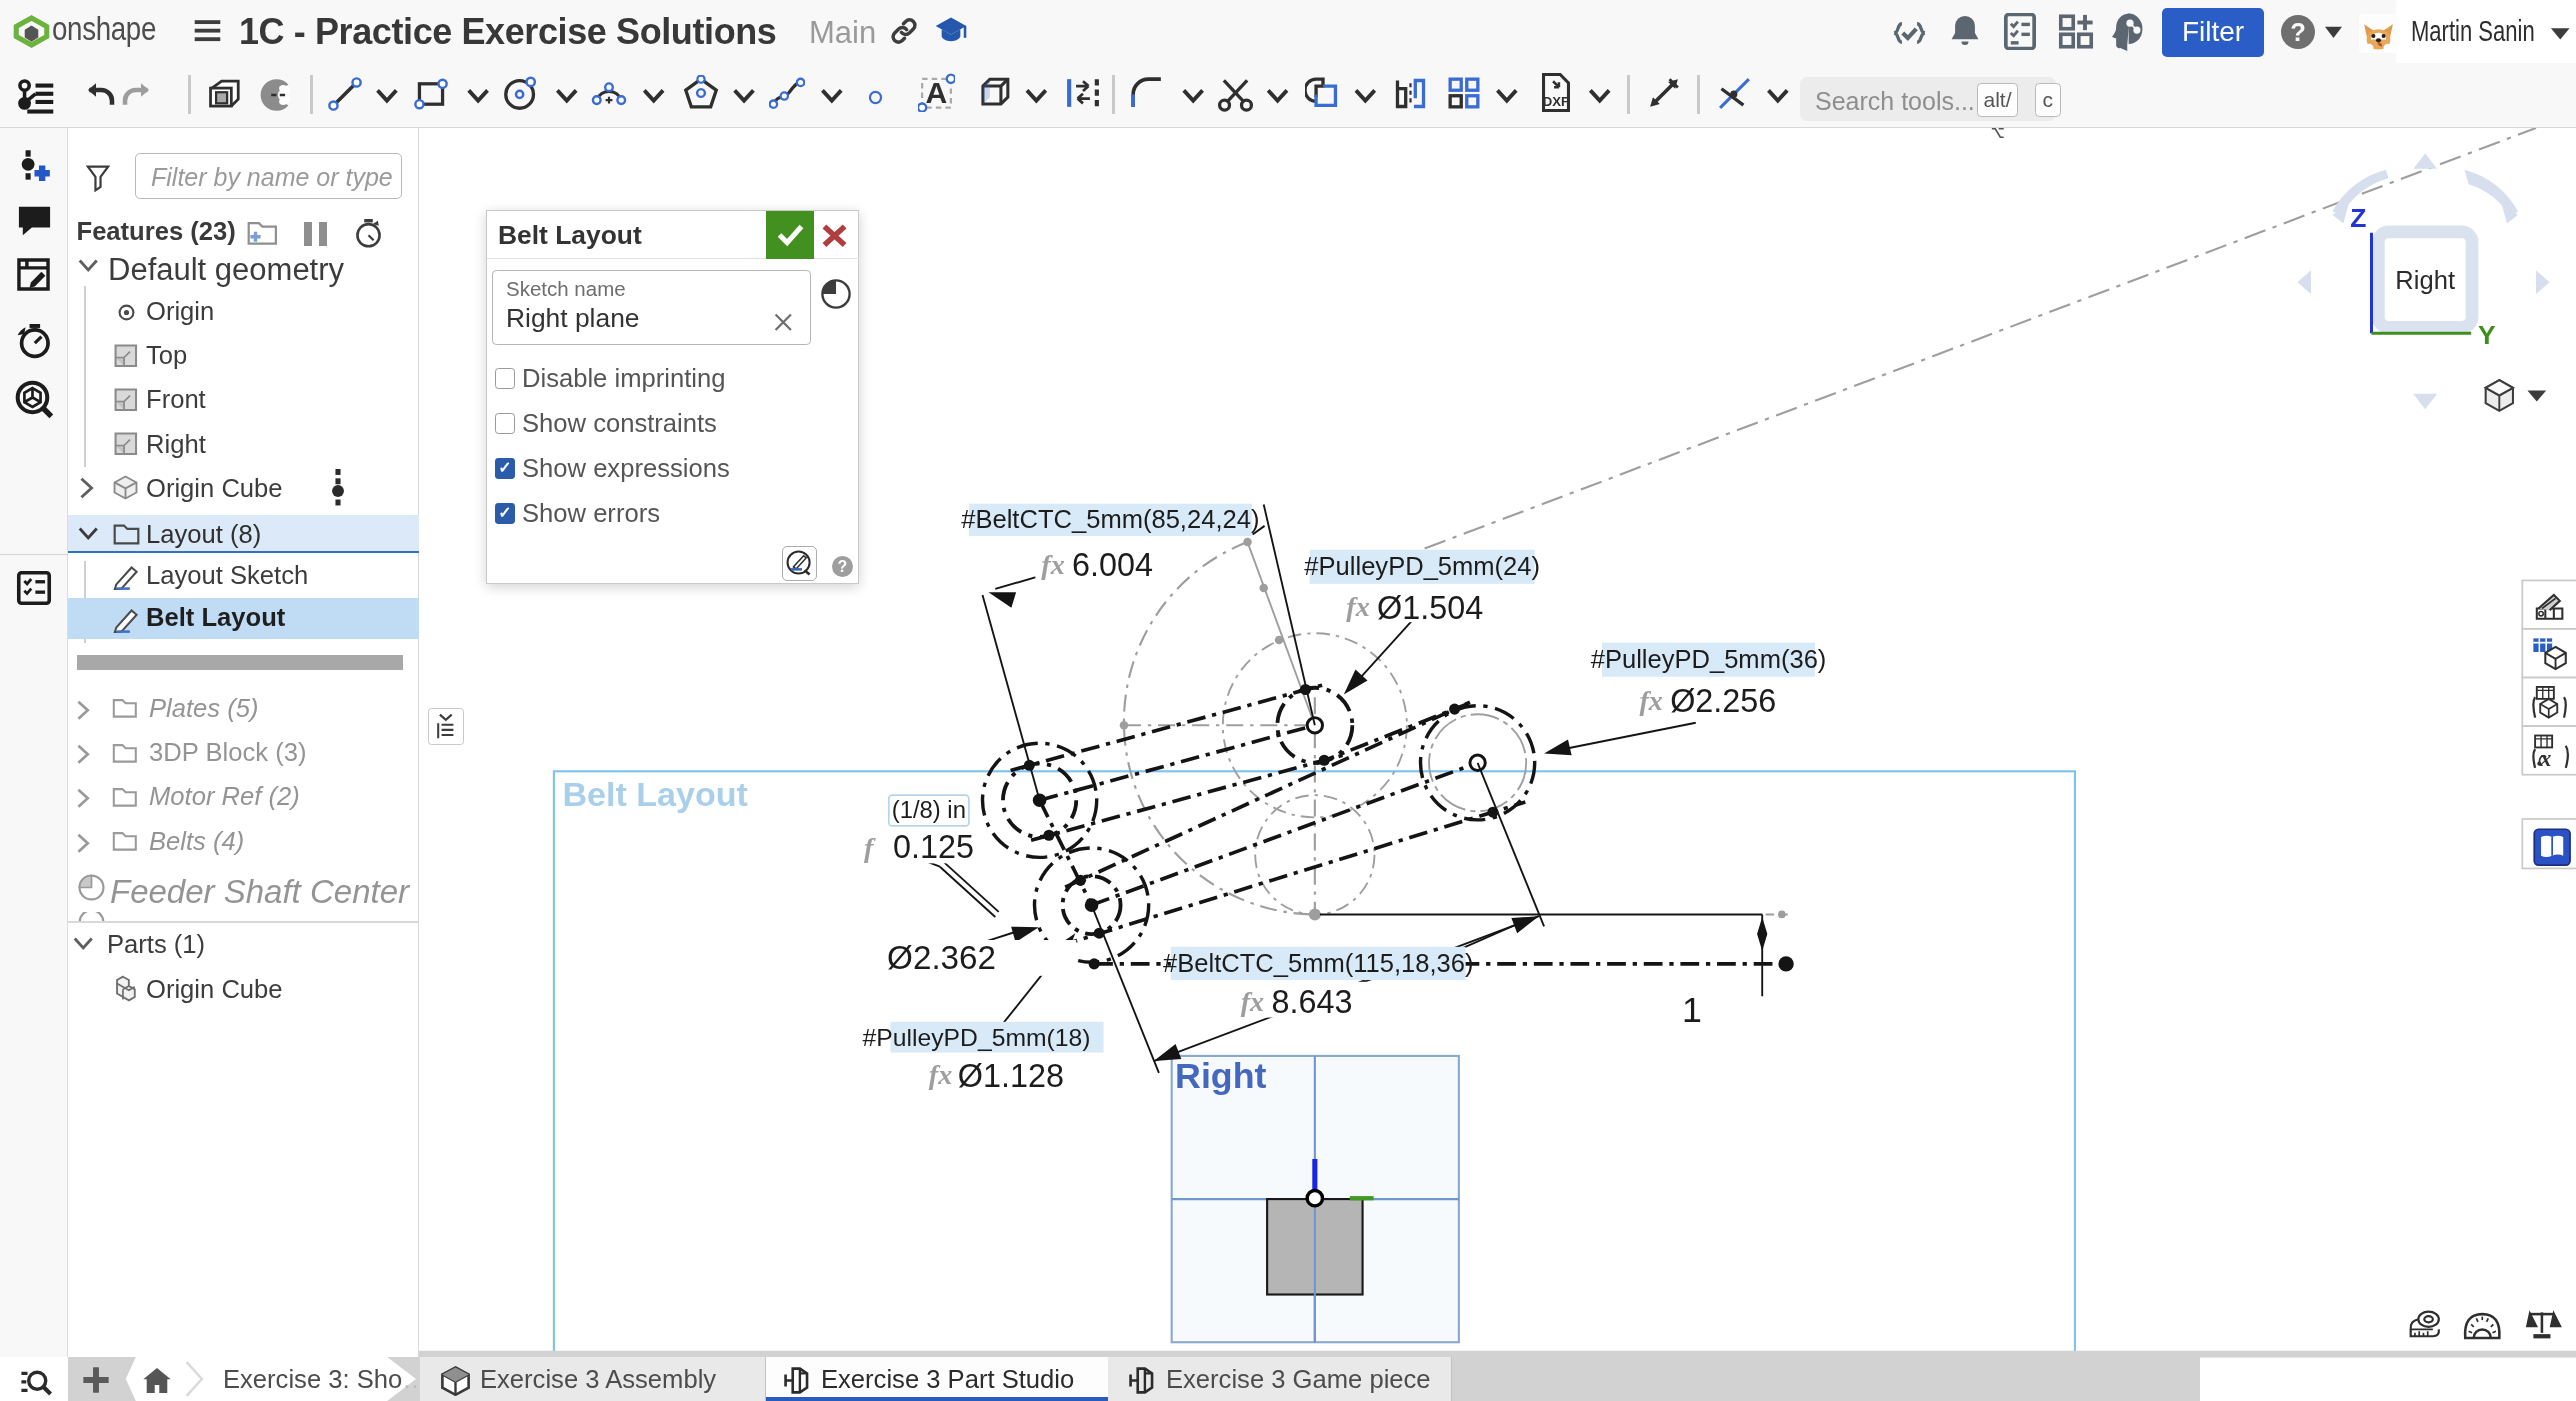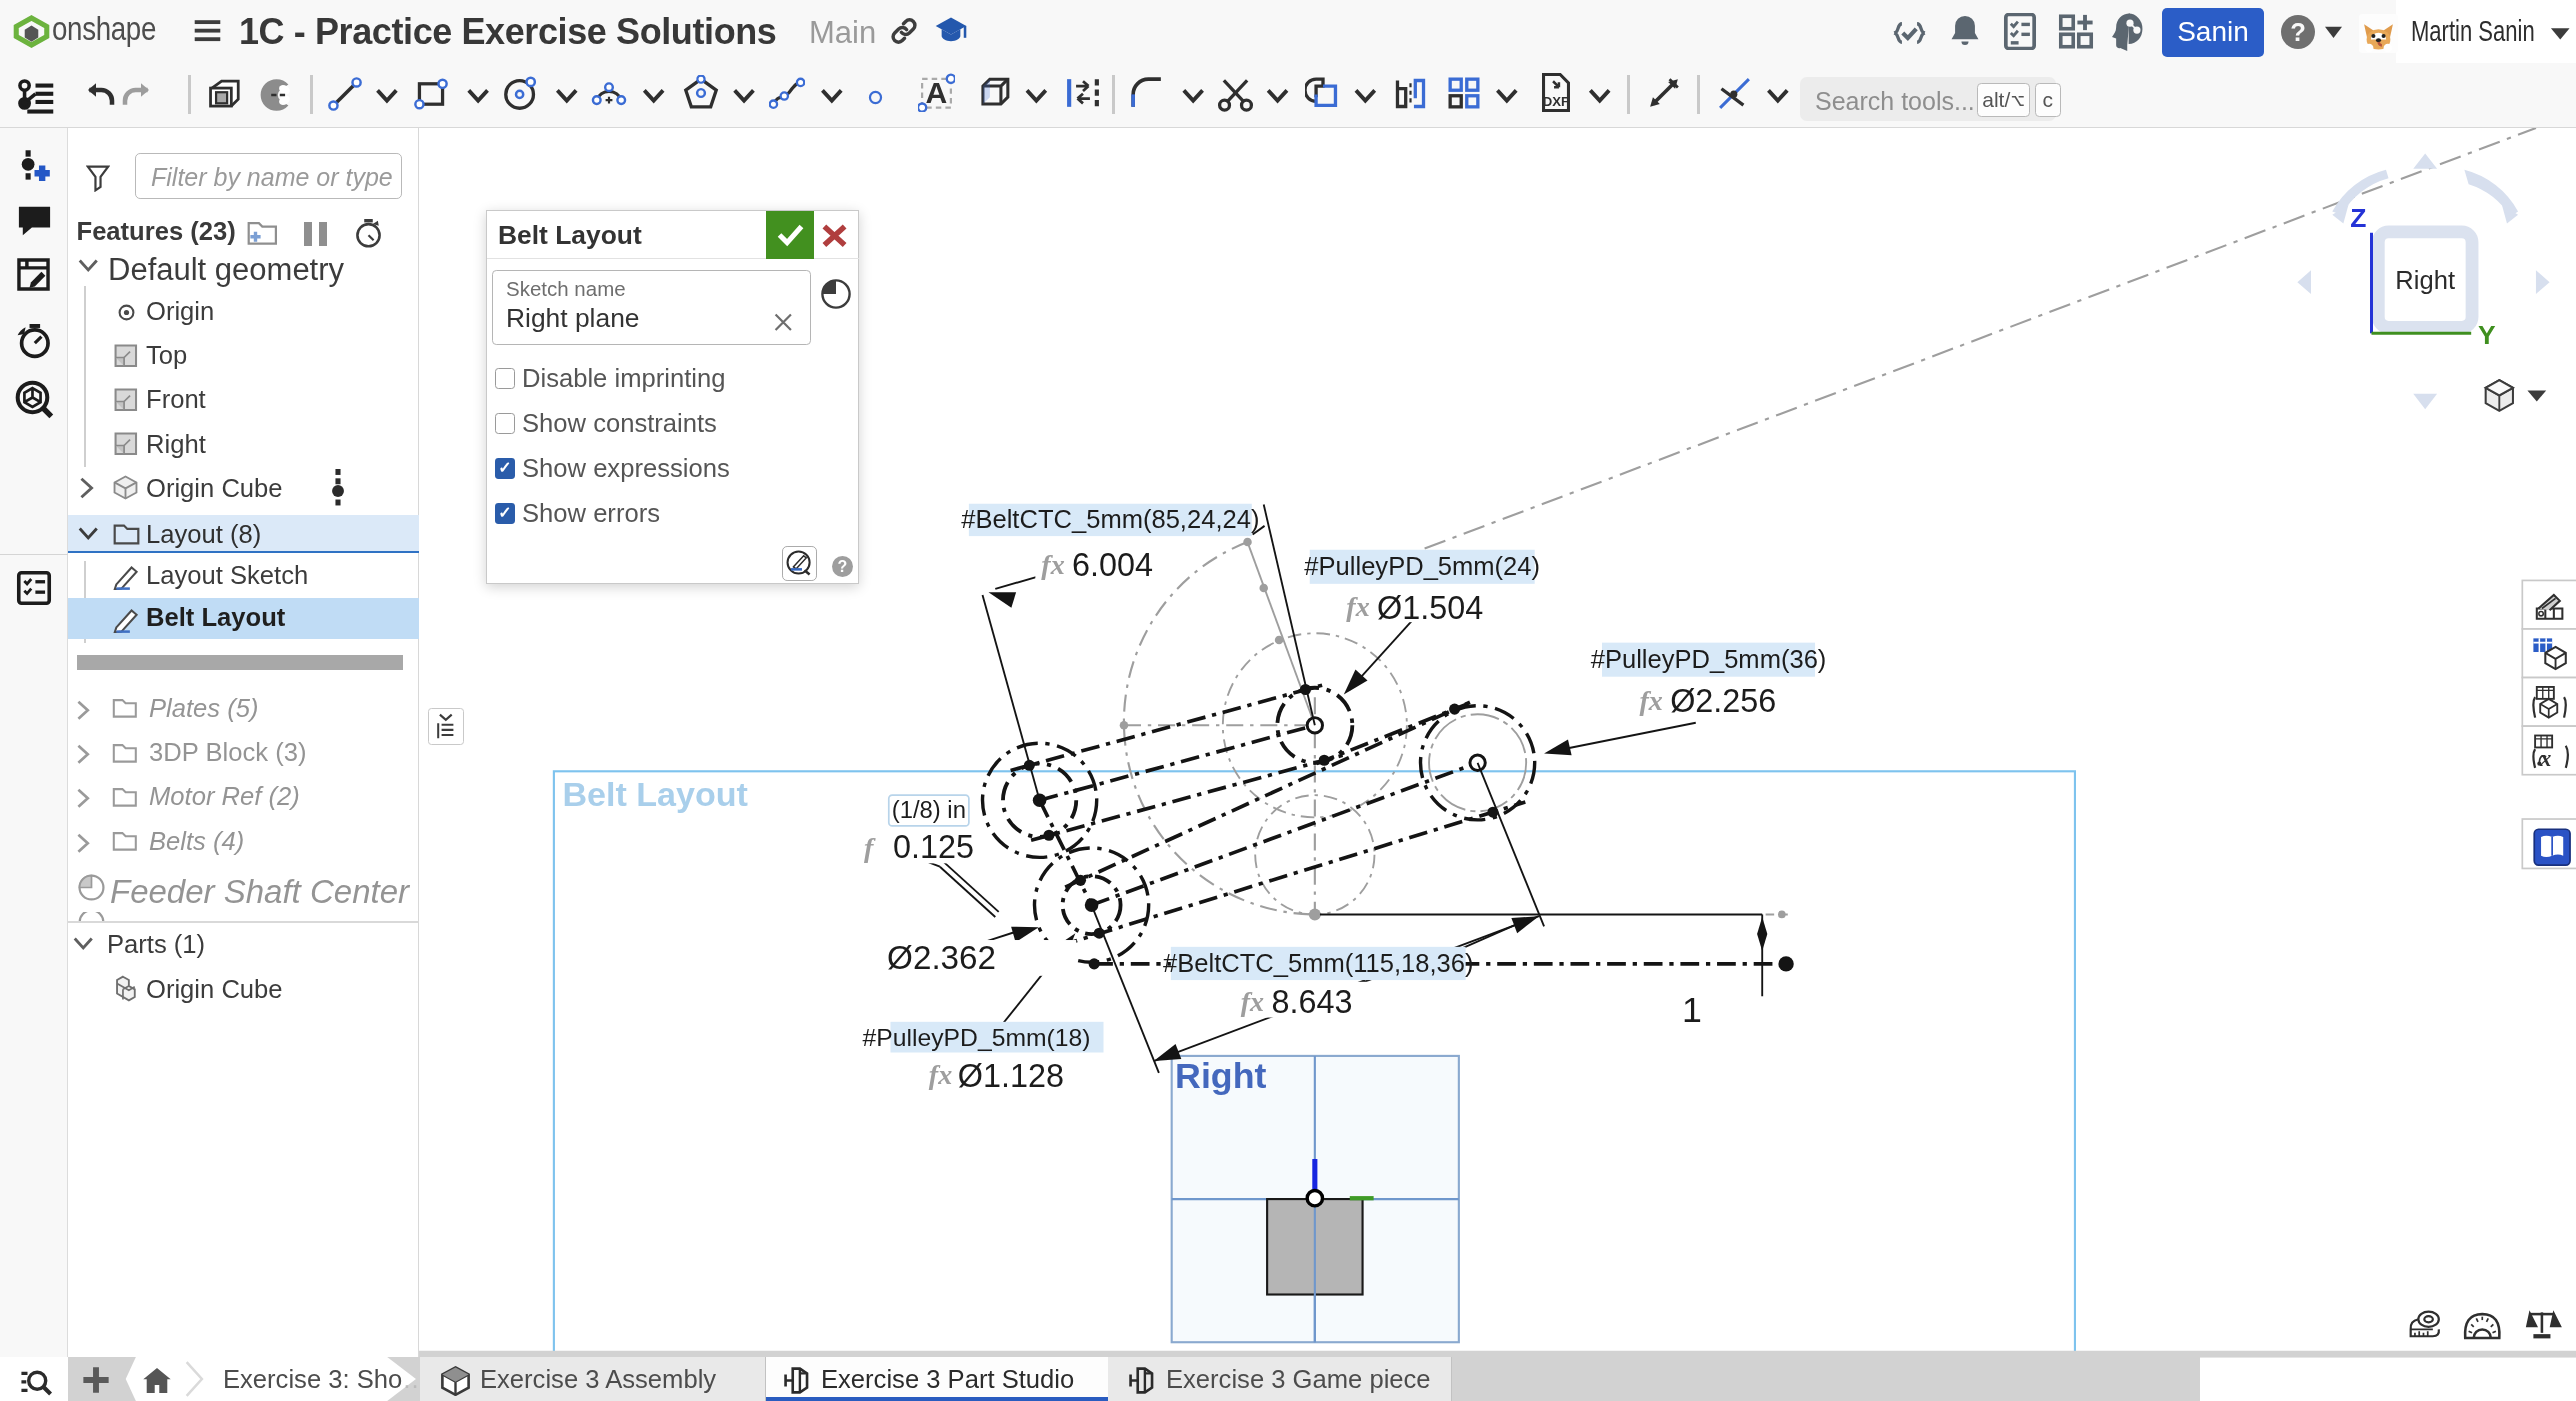--- a/index.html
+++ b/index.html
@@ -317,21 +317,21 @@
         <line x1="19.5" y1="1" x2="19.5" y2="12" stroke="#5b6670" stroke-width="2.8"></line>
         <line x1="14" y1="6.5" x2="25" y2="6.5" stroke="#5b6670" stroke-width="2.8"></line>
       </svg>
   <svg class="abs" style="left:2112px;top:12px" width="36" height="39" viewBox="0 0 26 28">
         <path d="M13 1c-6 0-10 4.5-10 10 0 3-1.5 5-3 7l3 1v5c0 1.5 1.5 2.5 3 2l5 2v-4" fill="#5b6670"></path>
         <path d="M12 1a10 11 0 0 1 10 11c0 6-4 11-10 11z" fill="#5b6670"></path>
         <circle cx="13" cy="8" r="2.6" fill="#f8f8f8"></circle>
         <circle cx="18" cy="13" r="2.6" fill="#f8f8f8"></circle>
         <path d="M13 8l5 5" stroke="#f8f8f8" stroke-width="1.2"></path>
       </svg>
-  <div class="abs" style="left:2162px;top:7.7px;width:102px;height:49px;background:#2b5dc7;border-radius:5.1px;color:#fff;font-size:28px;text-align:center;line-height:48px">Sanin</div>
+  <div class="abs" style="left:2162px;top:7.7px;width:102px;height:49px;background:#2b5dc7;border-radius:5.1px;color:#fff;font-size:28px;text-align:center;line-height:48px">Filter</div>
   <div class="abs" style="left:2281px;top:14.5px;width:34px;height:34px;border-radius:50%;background:#6f6f6f;color:#f8f8f8;font-size:25.6px;font-weight:bold;text-align:center;line-height:35px">?</div>
   <svg class="abs" style="left:2324px;top:25.6px" width="19" height="13.6" viewBox="0 0 22 16">
         <path d="M1 1 L11 14 L21 1Z" fill="#3c3c3c"></path>
       </svg>
 
   <svg class="abs" style="left:2359px;top:13.6px" width="39" height="39" viewBox="0 0 46 46">
         <rect width="46" height="46" rx="4" fill="#fdfdfd"></rect>
         <path d="M10 30 L6 12 L18 20Z" fill="#e09b4c"></path>
         <path d="M36 30 L40 12 L28 20Z" fill="#e09b4c"></path>
         <ellipse cx="23" cy="30" rx="14" ry="12" fill="#e8a858"></ellipse>
@@ -499,21 +499,21 @@
           <use href="#ch" x="1045"></use>
           <use href="#ch" x="1148"></use>
           <use href="#ch" x="1314"></use>
           <use href="#ch" x="1423"></use>
           <use href="#ch" x="1632"></use>
         </g>
   </svg>
 
   <div class="abs" style="left:1800px;top:13.6px;width:256px;height:44px;background:#ececec;border-radius:6.8px"></div>
   <div class="abs" style="left:1815px;top:24px;font-size:25px;color:#8e8e8e">Search tools...</div>
-  <div class="abs" style="left:1977px;top:19.6px;width:53px;height:34px;border:1.7px solid #b9b9b9;border-radius:4.3px;background:#fdfdfd;font-size:21px;color:#555;text-align:center;line-height:32px">alt/<svg width="13.6" height="12" viewBox="0 0 16 14" style="margin-left:0.9px">
+  <div class="abs" style="left:1977px;top:19.6px;width:41px;height:34px;border:1.7px solid #b9b9b9;border-radius:4.3px;background:#fdfdfd;font-size:21px;color:#555;text-align:center;line-height:32px">alt/<svg width="13.6" height="12" viewBox="0 0 16 14" style="margin-left:0.9px">
           <path d="M1 2 h4 l6 10 h4 M9 2 h6" fill="none" stroke="#555" stroke-width="2"></path>
         </svg></div>
   <div class="abs" style="left:2035px;top:19.6px;width:25.6px;height:34px;border:1.7px solid #b9b9b9;border-radius:4.3px;background:#fdfdfd;font-size:21px;color:#555;text-align:center;line-height:32px">c</div>
 </div>
 <div id="leftstrip" class="abs">
   <svg class="abs" style="left:14.5px;top:20.5px" width="39" height="37" viewBox="0 0 30 29">
         <g fill="#1c1c1c">
           <rect x="8" y="1" width="4" height="5"></rect>
           <rect x="8" y="19" width="4" height="5"></rect>
           <circle cx="10" cy="12" r="5"></circle>

